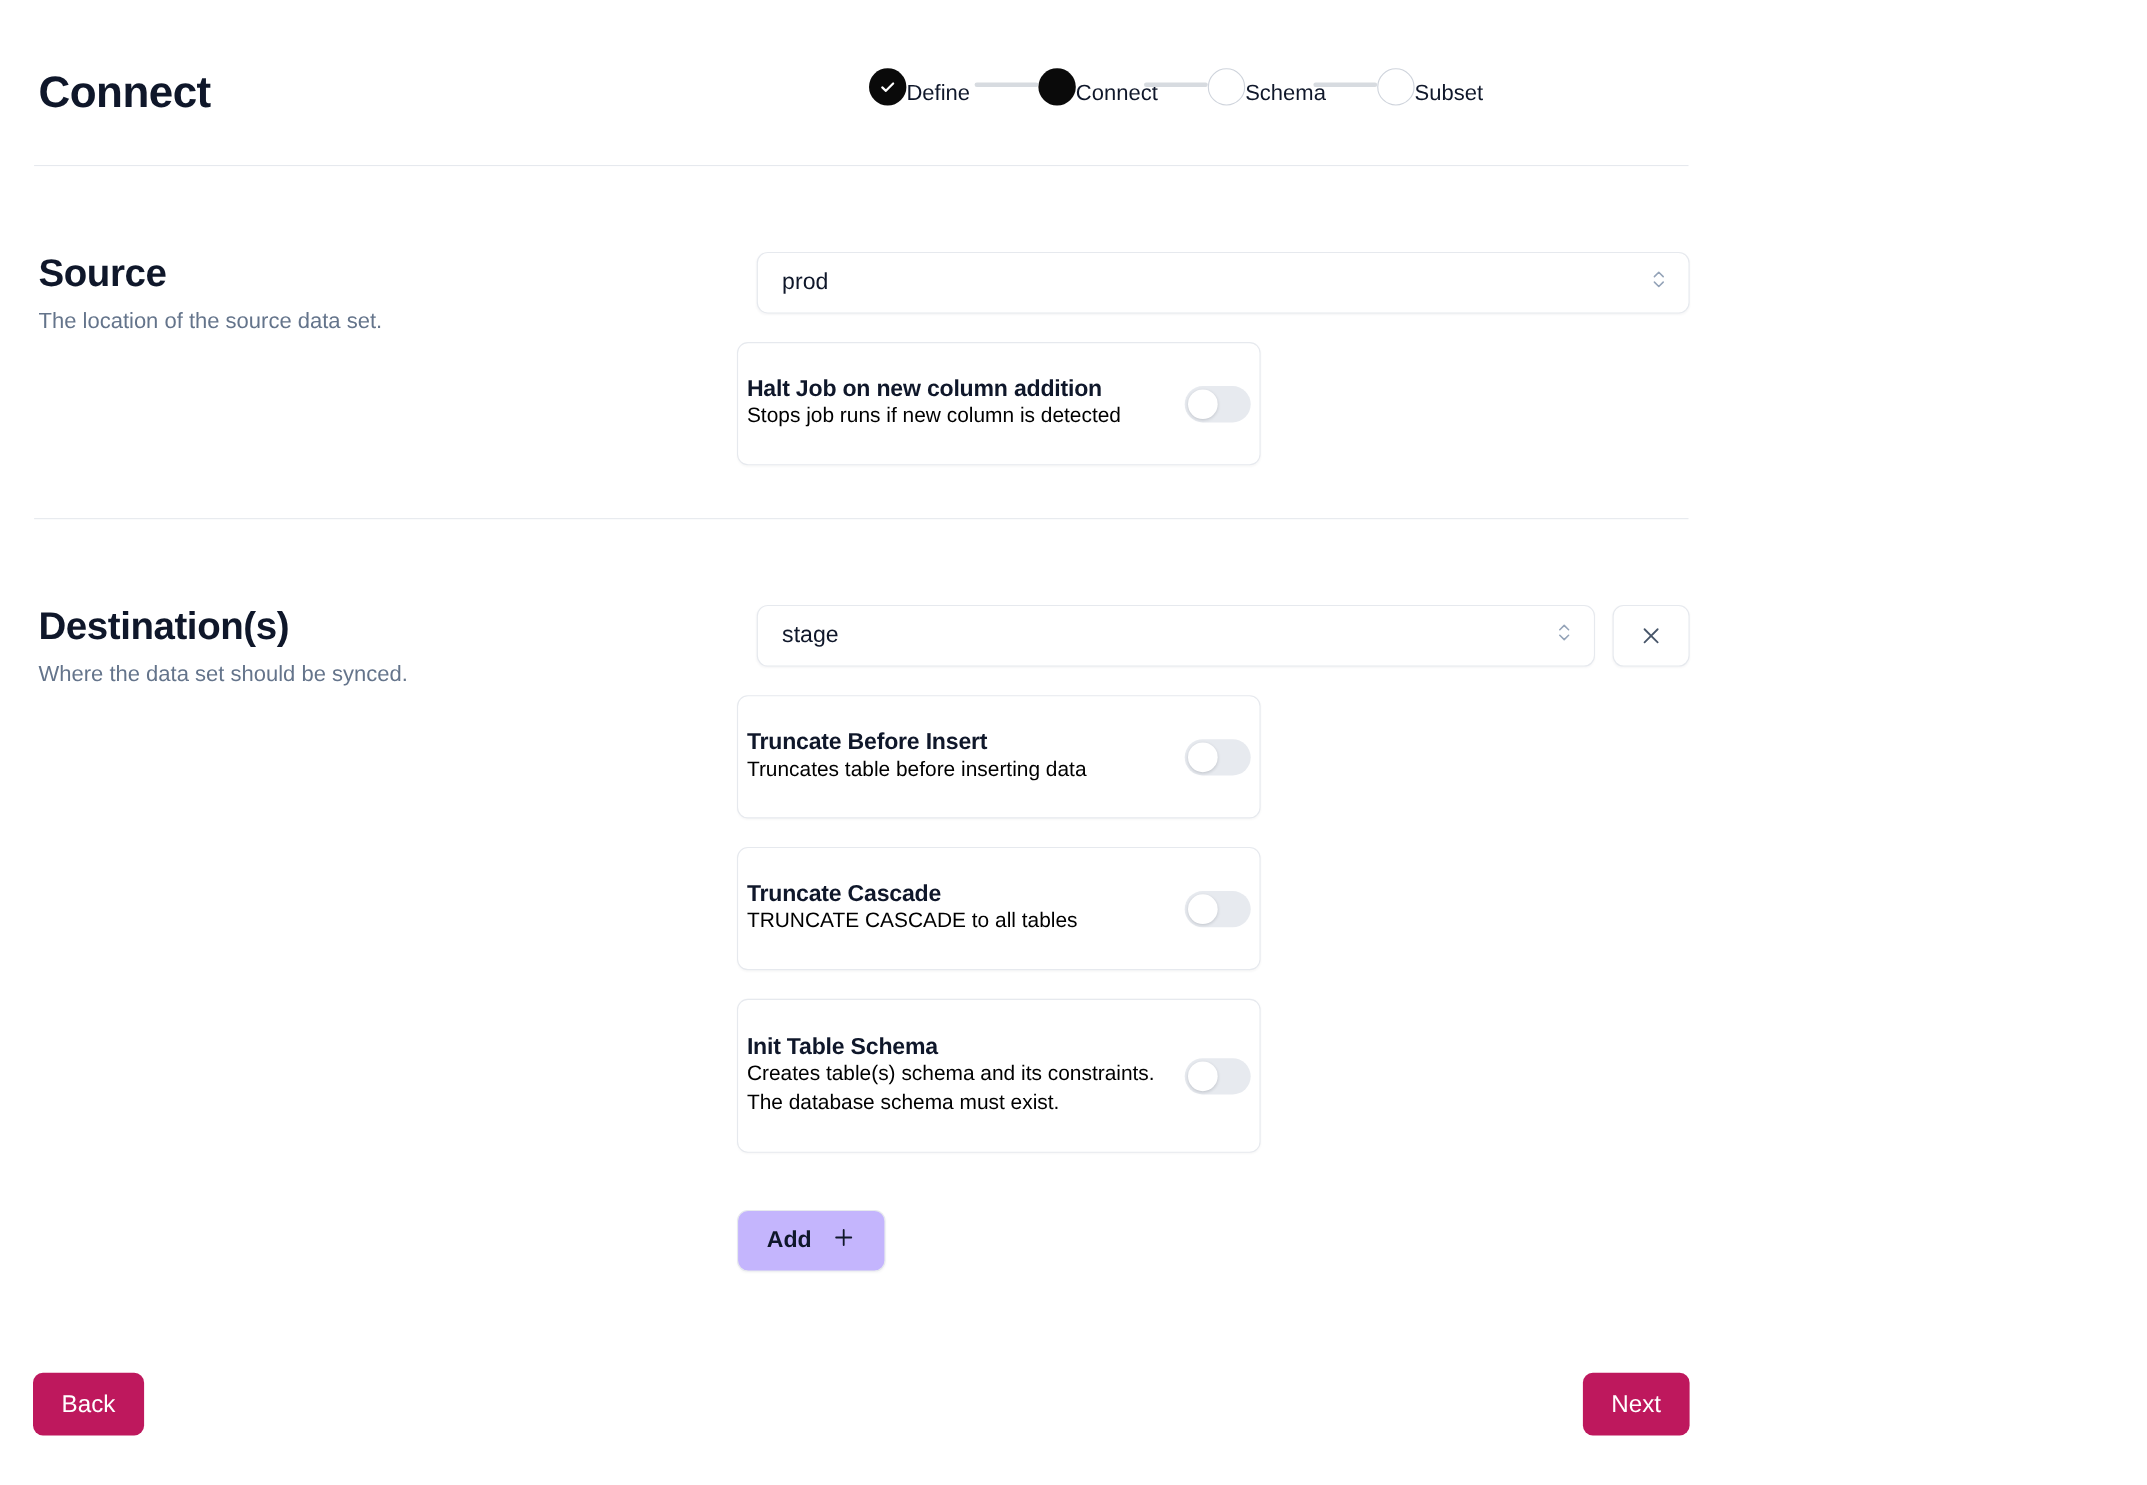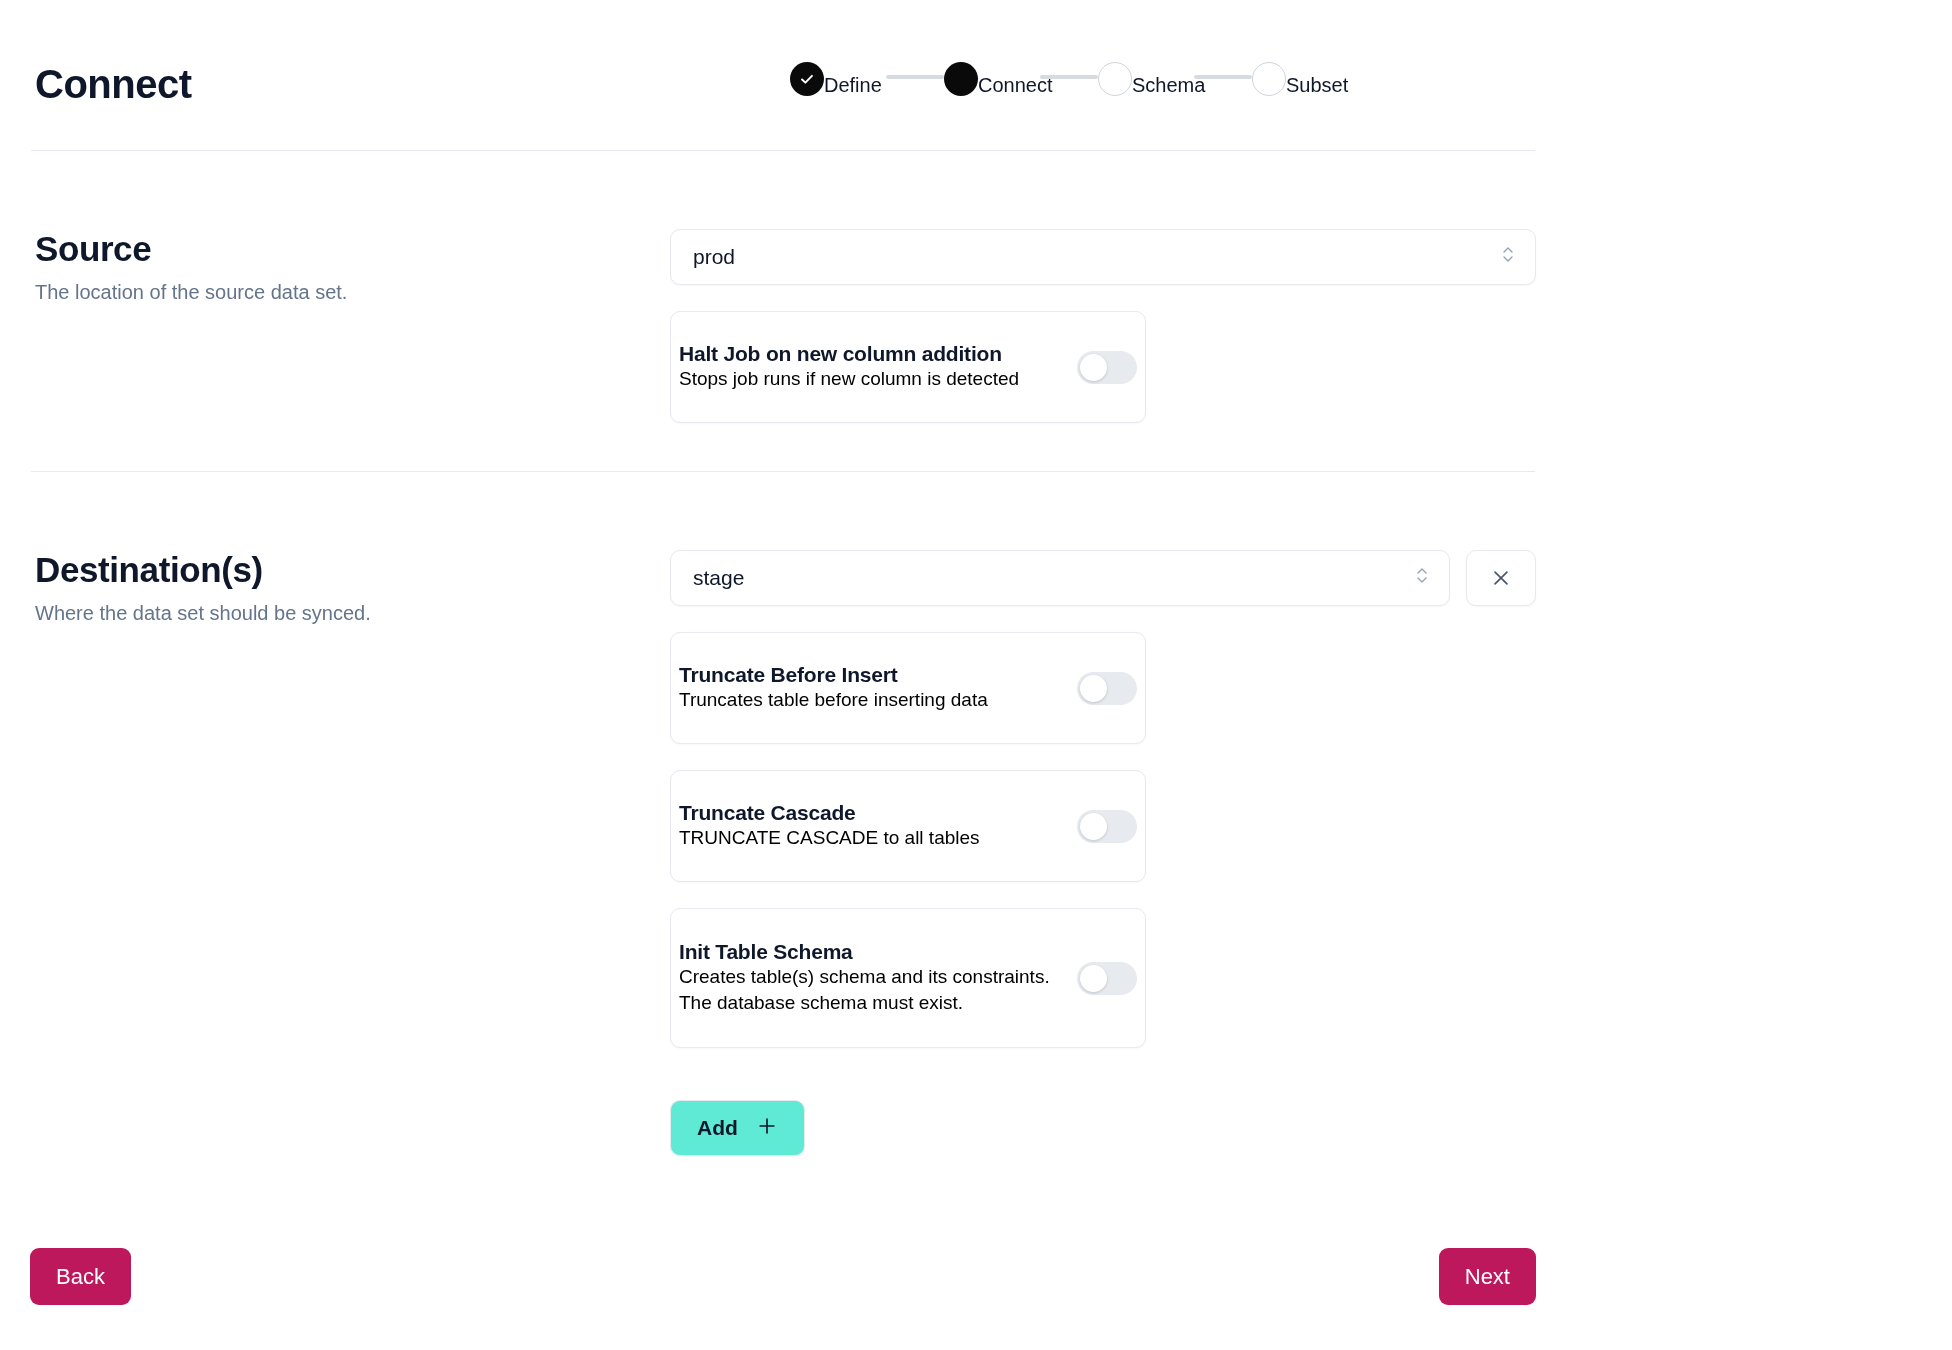--- a/index.html
+++ b/index.html
@@ -98,21 +98,21 @@
   }
   .section-desc {
     margin-top: 12px;
     font-size: 20px;
     color: #64748b;
     font-weight: 400;
   }
   .section-right { flex: 1 1 auto; min-width: 0; }
 
   
-  .select-row { display: flex; align-items: flex-end; gap: 16px; }
+  .select-row { display: flex; align-items: flex-end; gap: 16px; margin-left: 18px; }
   .select {
     position: relative;
     height: 56px;
     background: #ffffff;
     border: 1px solid #e6e9ee;
     border-radius: 10px;
     display: flex;
     align-items: center;
     padding: 0 22px;
     font-size: 21px;
@@ -194,21 +194,21 @@
 
   .add-wrap { margin-top: 52px; }
   .add-btn {
     display: inline-flex;
     align-items: center;
     gap: 18px;
     height: 56px;
     padding: 0 26px;
     border: 1px solid #e6e9ee;
     border-radius: 10px;
-    background: #5eead4;
+    background: #c4b5fd;
     box-shadow: 0 1px 2px rgba(16,24,40,0.04);
     font-size: 21px;
     font-weight: 600;
     color: #0f172a;
     cursor: pointer;
   }
 
   
   .footer {
     position: absolute;

